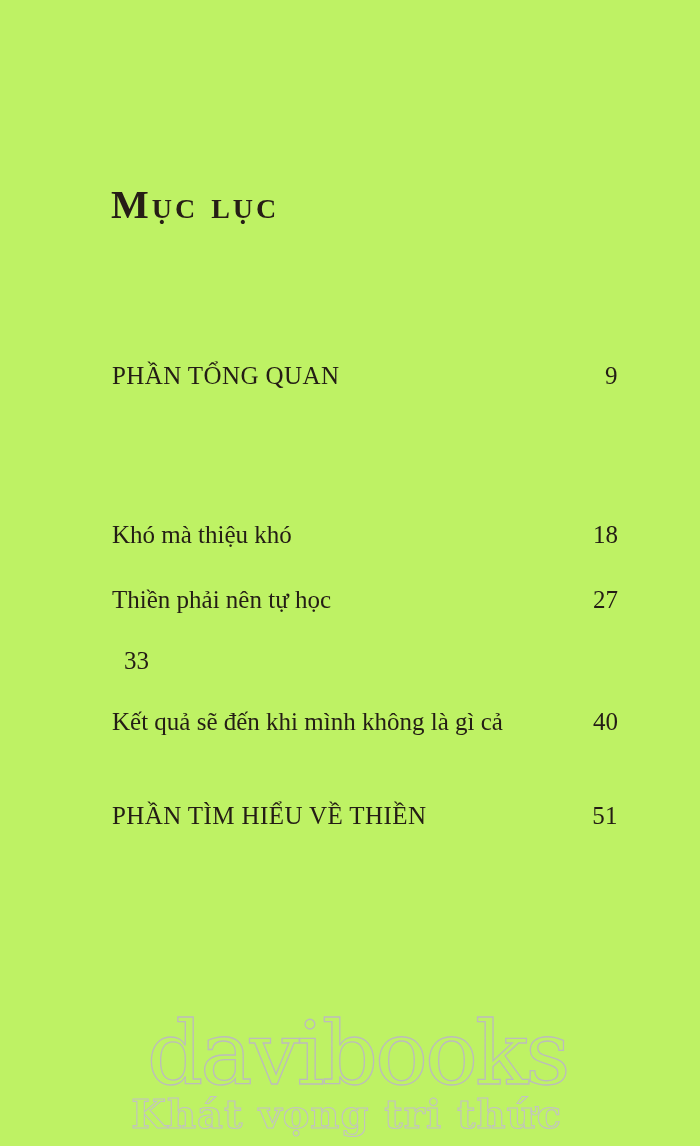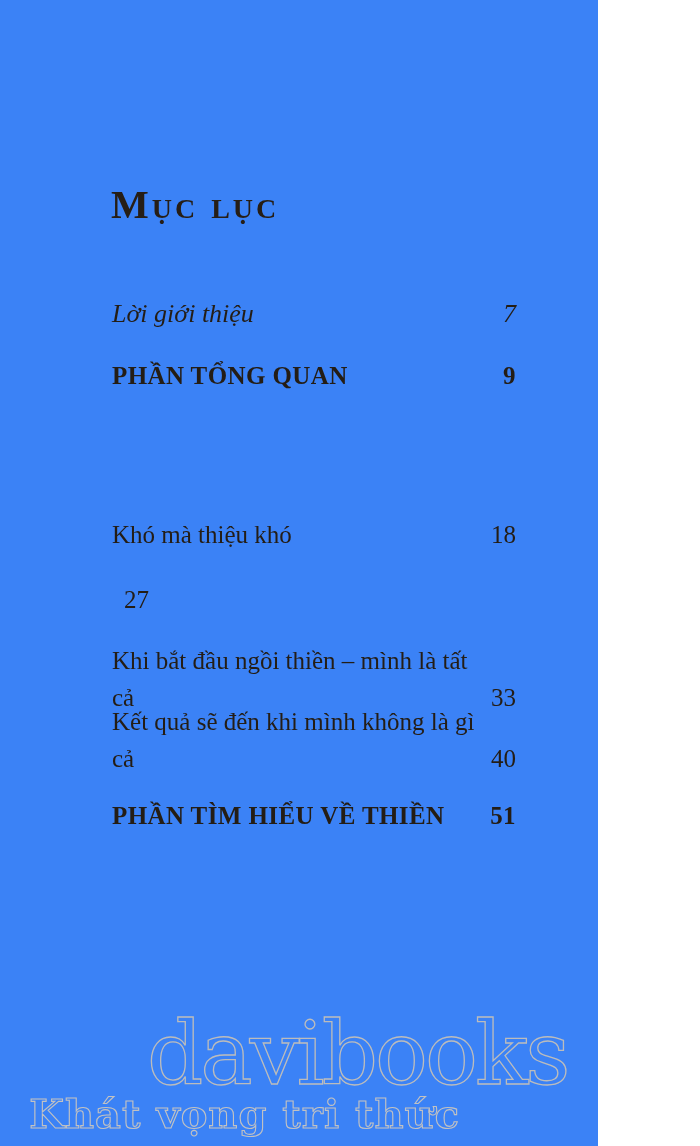--- a/index.html
+++ b/index.html
@@ -1,20 +1,20 @@
 <!DOCTYPE html>
 <html><head>
 <meta charset="utf-8">
 <style>
   html, body { margin: 0; padding: 0; background: #ffffff; }
   .page {
     position: relative;
-    width: 598px;
+    width: 700px;
     height: 1146px;
-    background: #3b82f6;
+    background: #bef264;
     overflow: hidden;
     font-family: "Liberation Serif", serif;
     color: #241d15;
   }
   .page-title {
     position: absolute;
     left: 111px;
     top: 156px;
     font-size: 40px;
     font-variant: small-caps;
@@ -28,21 +28,21 @@
     right: 82px;
     display: flex;
     justify-content: space-between;
     align-items: flex-end;
     font-size: 25px;
     line-height: 37px;
   }
   .toc-row .entry-title { white-space: pre-line; }
   .toc-row .entry-page { padding-left: 12px; }
   .toc-row.intro { font-style: italic; font-size: 26px; }
-  .toc-row.section { font-weight: bold; letter-spacing: 0.4px; }
+  .toc-row.section { font-weight: normal; letter-spacing: 0.4px; }
   .watermark-brand {
     position: absolute;
     left: 147px;
     top: 1010px;
     font-family: "DejaVu Serif", serif;
     font-weight: normal;
     font-size: 88px;
     line-height: 1;
     letter-spacing: -3px;
     color: transparent;
@@ -61,42 +61,38 @@
     -webkit-text-stroke: 1.1px #c2c2c2;
   }
 </style>
 </head>
 <body>
 
 <div class="page">
 
   <h1 class="page-title">Mục lục</h1>
 
-  <div class="toc-row intro" style="top:295px">
-    <span class="entry-title">Lời giới thiệu</span>
-    <span class="entry-page">7</span>
-  </div>
 
   <div class="toc-row section" style="top:357px">
     <span class="entry-title">PHẦN TỔNG QUAN</span>
     <span class="entry-page">9</span>
   </div>
 
 
   <div class="toc-row" style="top:516px">
     <span class="entry-title">Khó mà thiệu khó</span>
     <span class="entry-page">18</span>
   </div>
 
   <div class="toc-row" style="top:581px">
+    <span class="entry-title">Thiền phải nên tự học</span>
     <span class="entry-page">27</span>
   </div>
 
   <div class="toc-row" style="top:642px">
-    <span class="entry-title">Khi bắt đầu ngồi thiền – mình là tất cả</span>
     <span class="entry-page">33</span>
   </div>
 
   <div class="toc-row" style="top:703px">
     <span class="entry-title">Kết quả sẽ đến khi mình không là gì cả</span>
     <span class="entry-page">40</span>
   </div>
 
   <div class="toc-row section" style="top:797px">
     <span class="entry-title">PHẦN TÌM HIỂU VỀ THIỀN</span>

